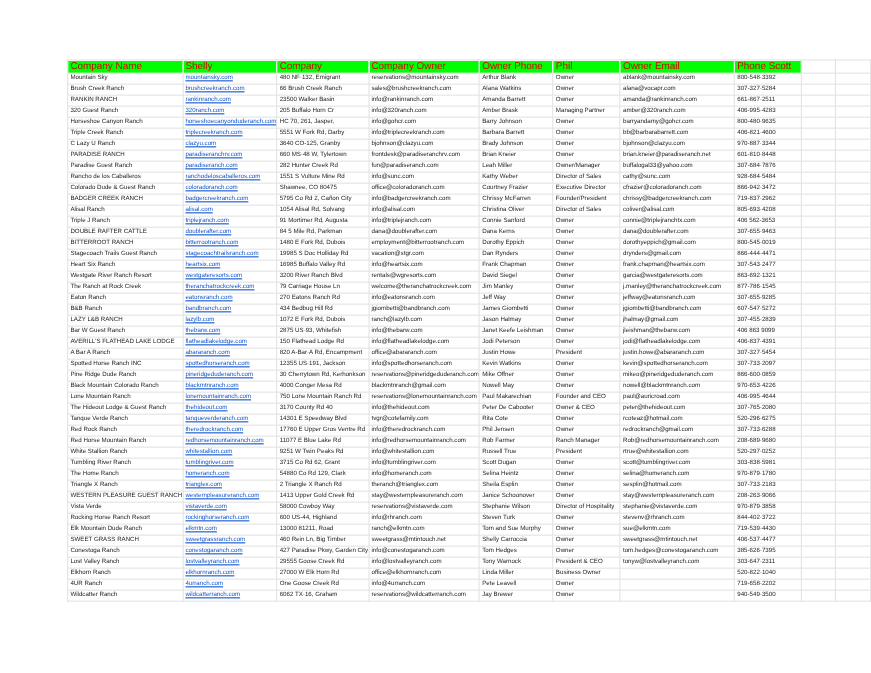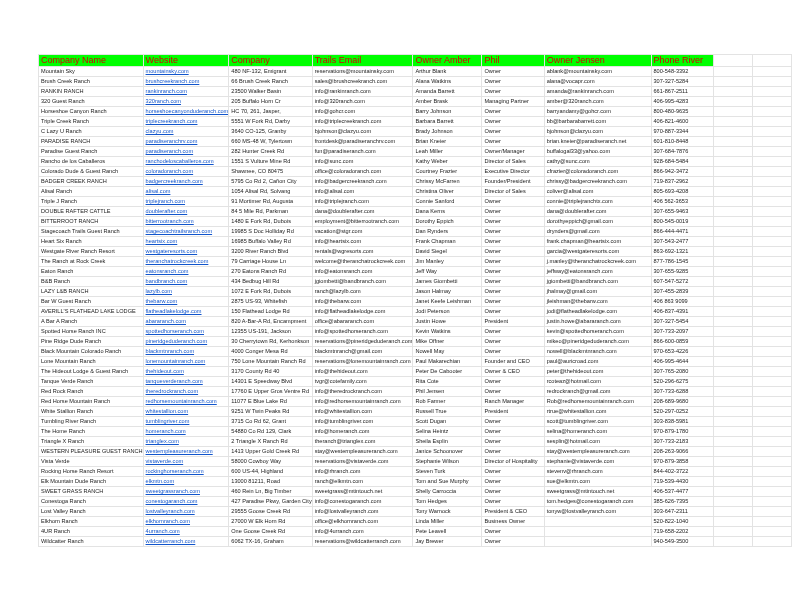--- a/index.html
+++ b/index.html
@@ -1,17 +1,17 @@
 <!DOCTYPE html>
 <html><head>
 <meta charset="utf-8">
 <style>
   html, body { margin: 0; padding: 0; background: #ffffff; }
   body { width: 792px; height: 612px; position: relative; overflow: hidden; font-family: "Liberation Sans", sans-serif; }
-  .sheet { position: absolute; left: 38px; top: 54px; border-collapse: collapse; table-layout: fixed; }
+  .sheet { position: absolute; left: 61px; top: 54px; border-collapse: collapse; table-layout: fixed; }
   .sheet td, .sheet th { border: 1px solid #e3e3e3; padding: 0 0 0 2px; height: 9px; line-height: 9px; font-size: 5.6px; color: #222222; white-space: nowrap; overflow: hidden; text-align: left; font-weight: normal; }
   .sheet th { background: #00ff00; color: #d40000; font-size: 9px; height: 11px; line-height: 11px; }
   .sheet th.blank { background: #ffffff; }
   .sheet td a { color: #1155cc; text-decoration: underline; }
   .sheet td.blank { background: #ffffff; }
 </style>
 </head>
 <body>
 
 <table class="sheet">
@@ -23,27 +23,27 @@
     <col style="width:72px">
       <col style="width:64px">
       <col style="width:111px">
       <col style="width:66px">
     <col style="width:49px">
       <col style="width:49px">
   </colgroup>
   <thead>
     <tr id="header-row">
         <th>Company Name</th>
-        <th>Website</th>
+        <th>Shelly</th>
         <th>Company</th>
-        <th>Trails Email</th>
-        <th>Owner Amber</th>
+        <th>Company Owner</th>
+        <th>Owner Phone</th>
         <th>Phil</th>
-        <th>Owner Jensen</th>
-        <th>Phone River</th>
+        <th>Owner Email</th>
+        <th>Phone Scott</th>
         <th class="blank"></th>
         <th class="blank"></th>
       </tr>
   </thead>
   <tbody id="sheet-body">
       <tr>
         <td>Mountain Sky</td>
         <td><a>mountainsky.com</a></td>
         <td>480 NF-132, Emigrant</td>
         <td>reservations@mountainsky.com</td>

